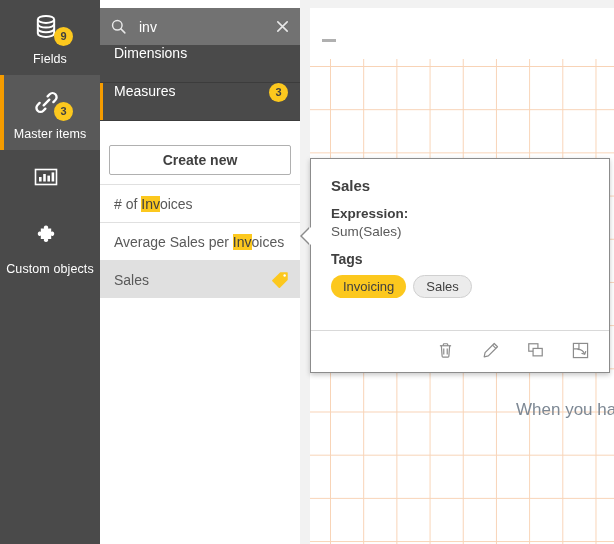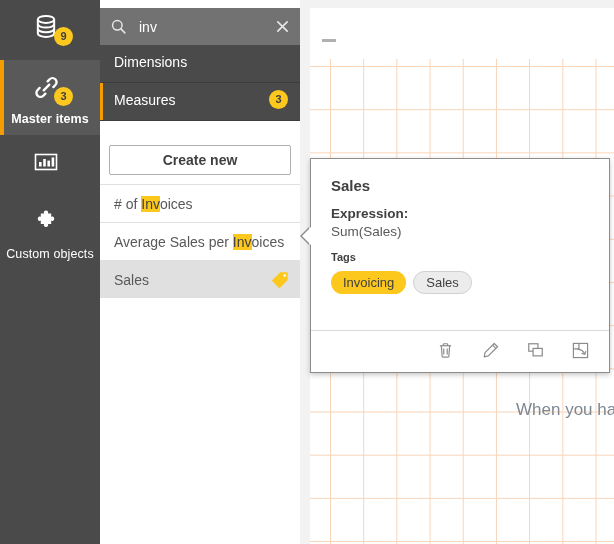--- a/index.html
+++ b/index.html
@@ -107,21 +107,21 @@
     text-align: center;
     z-index: 2;
   }
   .rail-label {
     display: block;
     margin-top: 1px;
     font-size: 12.5px;
     color: #ffffff;
     letter-spacing: 0.1px;
   }
-  .rail-item.active .rail-label { font-weight: bold; }
+  .rail-item.active .rail-label { font-weight: normal; }
 
   
   .panel {
     position: absolute;
     left: 100px; top: 8px;
     width: 200px; height: 544px;
     background: #ffffff;
     z-index: 10;
   }
   .search-bar {
@@ -143,21 +143,21 @@
     color: #e8e8e8;
     cursor: pointer;
     display: flex; align-items: center;
     padding: 2px;
   }
   .section-row {
     position: relative;
     height: 38px;
     background: #4a4a4a;
     display: flex;
-    align-items: center;
+    align-items: flex-start;
     padding: 0 12px 4px 14px;
     color: #ffffff;
     font-size: 14px;
     border-bottom: 1px solid #3c3c3c;
     cursor: pointer;
   }
   .section-row.selected::before {
     content: "";
     position: absolute;
     left: 0; top: 0; bottom: 0;
@@ -244,21 +244,21 @@
     font-weight: bold;
     color: #404040;
   }
   .pop-expr {
     font-size: 13.5px;
     color: #595959;
     margin-top: 3px;
     margin-bottom: 12px;
   }
   .pop-tags-label {
-    font-size: 11px;
+    font-size: 14px;
     font-weight: bold;
     color: #404040;
     margin-bottom: 8px;
   }
   .chips { display: flex; gap: 7px; }
   .chip {
     height: 23px;
     padding: 0 12px;
     border-radius: 12px;
     font-size: 13px;
@@ -316,20 +316,21 @@
         <span class="rail-icon">
           <svg width="28" height="28" viewBox="0 0 24 24" fill="none" stroke="currentColor" stroke-width="1.7">
             <ellipse cx="12" cy="5.5" rx="7" ry="3"></ellipse>
             <path d="M5 5.5v4c0 1.66 3.13 3 7 3s7-1.34 7-3v-4"></path>
             <path d="M5 9.5v4c0 1.66 3.13 3 7 3s7-1.34 7-3v-4"></path>
             <path d="M5 13.5v4c0 1.66 3.13 3 7 3s7-1.34 7-3v-4"></path>
           </svg>
         </span>
         <span class="rail-badge">9</span>
       </span>
+      <span class="rail-label">Fields</span>
     </div>
 
     <div class="rail-item active">
       <span class="rail-icon-wrap">
         <span class="rail-icon">
           <svg width="27" height="27" viewBox="0 0 24 24" fill="none" stroke="currentColor" stroke-width="2.1" stroke-linecap="round">
             <path d="M9.5 14.5l5-5"></path>
             <path d="M13 6.5l1.8-1.8a3.6 3.6 0 015.1 5.1L18.1 11.6"></path>
             <path d="M11 17.5l-1.8 1.8a3.6 3.6 0 01-5.1-5.1L5.9 12.4"></path>
           </svg>

